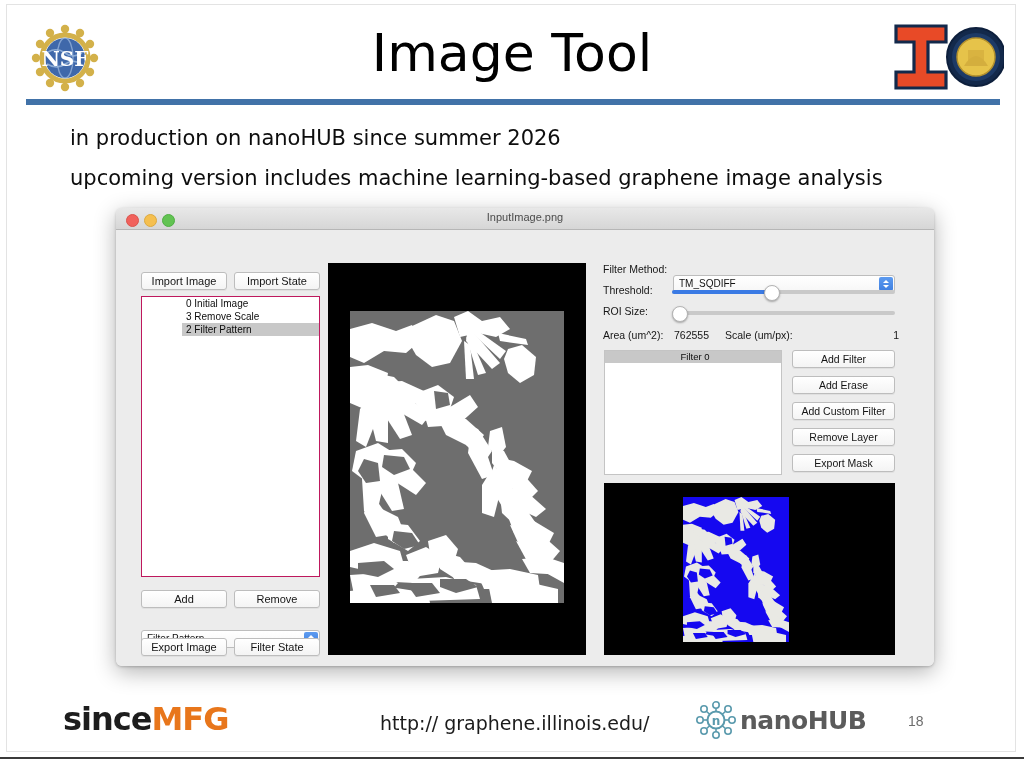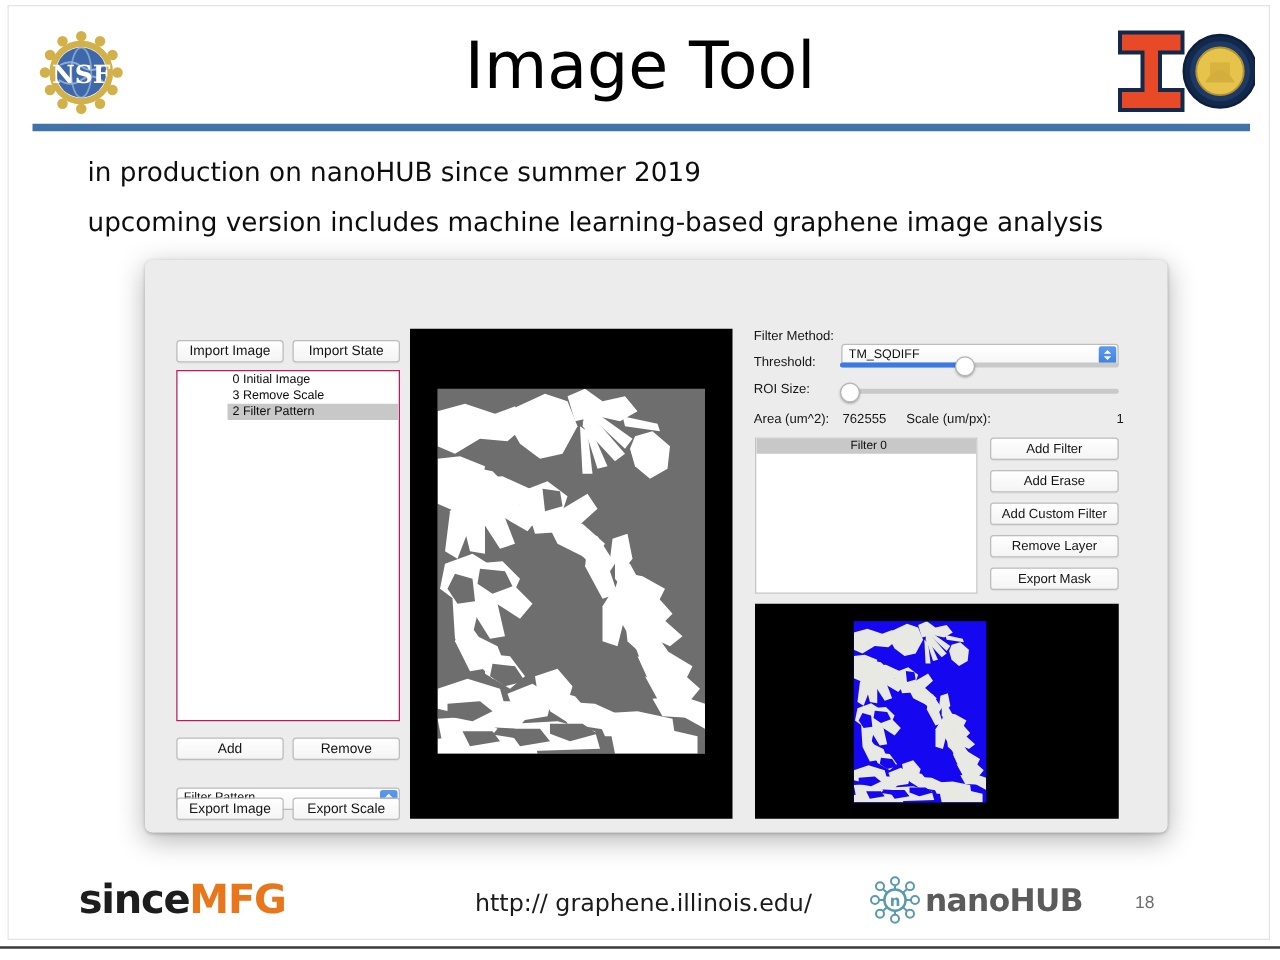--- a/index.html
+++ b/index.html
@@ -381,25 +381,31 @@
         <circle cx="86" cy="37" r="19" fill="#e6c34a" stroke="#b4912c" stroke-width="1.5"></circle>
         <path d="M74 46 q12 -20 24 0 Z" fill="#d4ae3e"></path>
         <rect x="78" y="30" width="16" height="14" fill="#d4ae3e" opacity="0.75"></rect>
         <circle cx="86" cy="37" r="29" fill="none" stroke="#0d1f3c" stroke-width="2"></circle>
       </g>
     </svg>
   </div>
 
   <div class="divider"></div>
 
-  <div class="body-line l1">in production on nanoHUB since summer 2019</div>
+  <div class="body-line l1">in production on nanoHUB since summer 2026</div>
   <div class="body-line l2">upcoming version includes machine learning-based graphene image analysis</div>
 
   <div class="appwin">
 
+    <div class="titlebar">
+      <div class="tl-dot tl-red"></div>
+      <div class="tl-dot tl-yellow"></div>
+      <div class="tl-dot tl-green"></div>
+      <div class="win-title">InputImage.png</div>
+    </div>
 
     <div class="winbody">
 
       <div class="btn import-image">Import Image</div>
       <div class="btn import-state">Import State</div>
 
       <div class="layerlist">
         <div class="layer-row">0 Initial Image</div>
         <div class="layer-row">3 Remove Scale</div>
         <div class="layer-row selected">2 Filter Pattern</div>
@@ -407,21 +413,21 @@
 
       <div class="btn btn-add">Add</div>
       <div class="btn btn-remove">Remove</div>
 
       <div class="select filter-pattern-sel">
         <span>Filter Pattern</span>
         <span class="arrowbox"></span>
       </div>
 
       <div class="btn btn-export-image">Export Image</div>
-      <div class="btn btn-export-state">Export Scale</div>
+      <div class="btn btn-export-state">Filter State</div>
 
       <div class="canvas-main">
         <div class="imgbox">
           <svg viewBox="0 0 214 292" width="214" height="292" preserveAspectRatio="none">
             <rect width="214" height="292" fill="#6e6e6e"></rect>
             <g fill="#ffffff">
               <path d="M0 18 L22 12 L46 20 L62 14 L70 30 L56 42 L34 40 L14 52 L0 46 Z"></path>
               <path d="M60 16 L86 4 L104 10 L112 30 L100 52 L82 56 L66 44 L58 30 Z"></path>
               <path d="M104 6 L118 0 L132 10 L150 6 L160 18 L146 26 L128 22 L110 26 Z"></path>
               <path d="M118 16 L124 22 L150 52 L142 58 L116 30 Z"></path>

